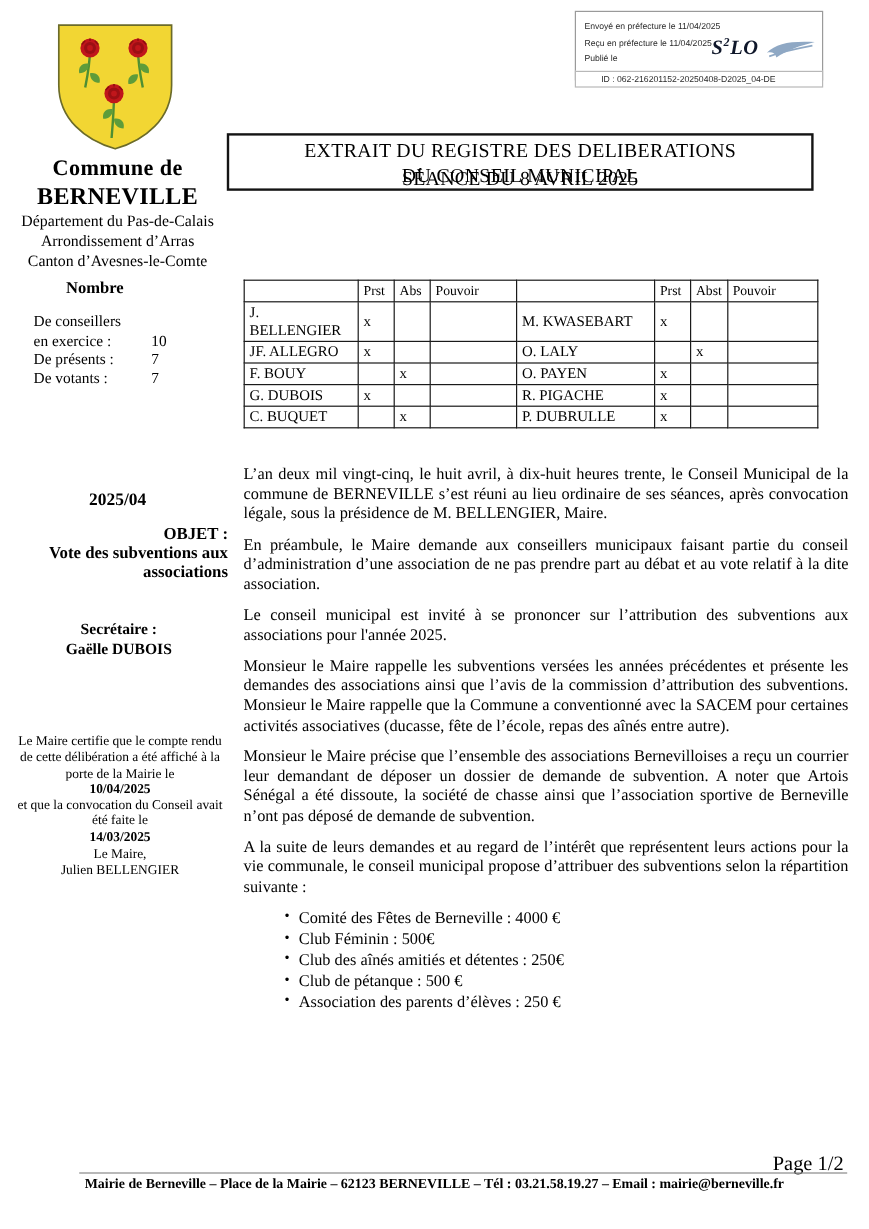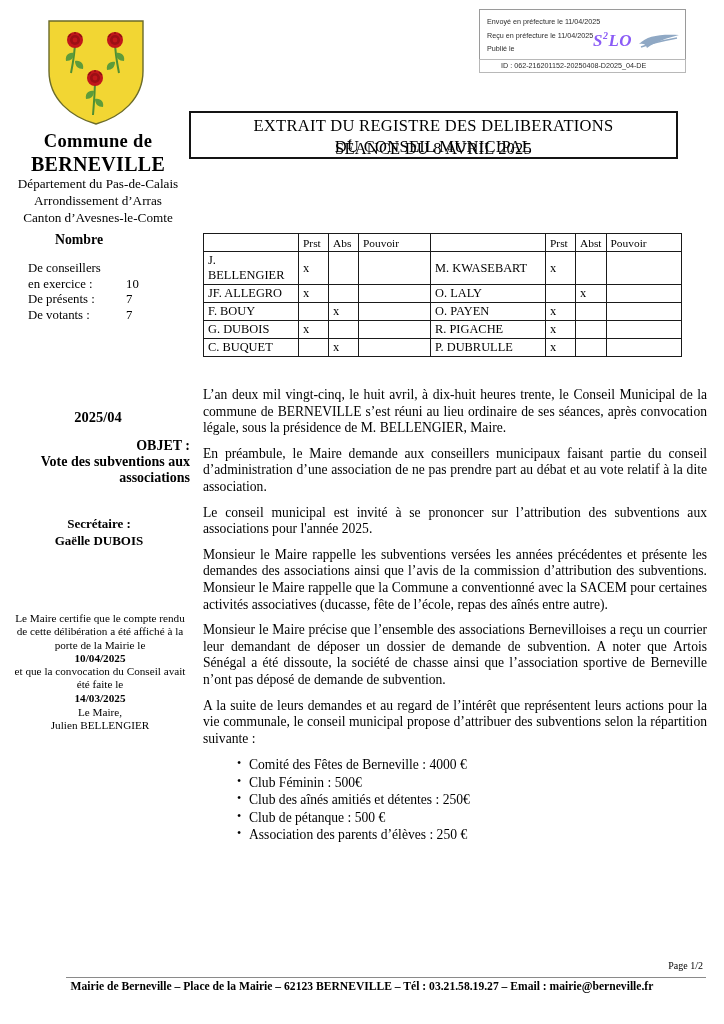--- a/index.html
+++ b/index.html
@@ -45,21 +45,21 @@
   }
   .slo-logo .slo-text {
     position: absolute;
     left: 0;
     top: 1px;
     font-family: "Liberation Serif", serif;
     font-style: italic;
     font-weight: bold;
     font-size: 17px;
     letter-spacing: 0.5px;
-    color: #8b5cf6;
+    color: #0f172a;
   }
   .slo-logo .slo-sup {
     font-size: 10px;
     vertical-align: super;
   }
   .slo-logo svg { position: absolute; left: 44px; top: 3px; }
 
   .prefecture-id {
     position: absolute;
     left: 479px;
@@ -273,21 +273,21 @@
     left: 0;
     top: -1px;
     font-size: 12px;
   }
 
   
   .page-number {
     position: absolute;
     right: 21px;
     top: 960px;
-    font-size: 10px;
+    font-size: 17px;
   }
   .footer-rule {
     position: absolute;
     left: 66px;
     top: 977px;
     width: 640px;
     height: 1px;
     background: #8a8a8a;
   }
   .footer-text {

